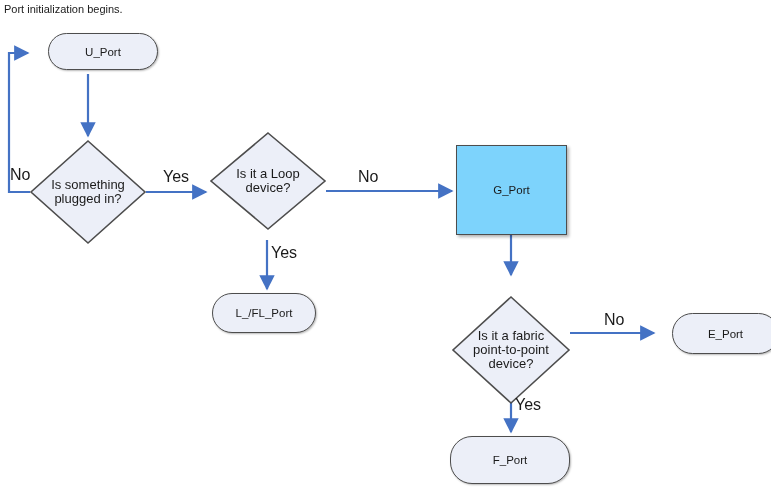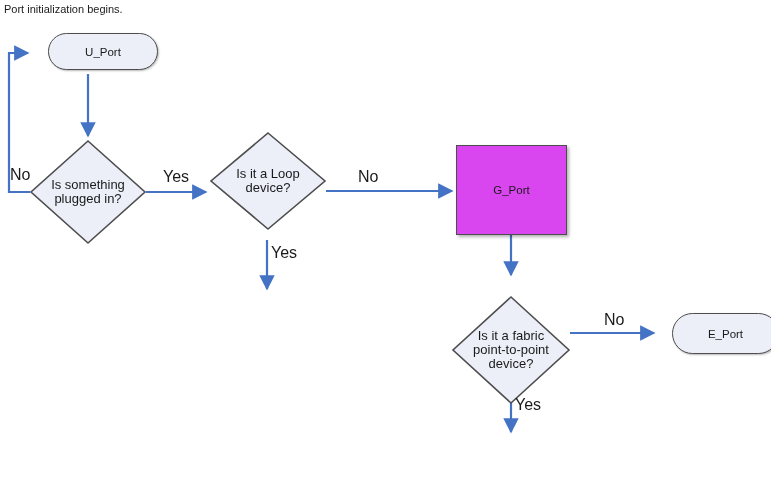--- a/index.html
+++ b/index.html
@@ -47,21 +47,21 @@
     line-height: 14px;
     color: #1a1a1a;
   }
   .node.terminator {
     background: #eceff8;
     border: 1.6px solid #4d4d4d;
     border-radius: 22px;
     box-shadow: 1px 1px 2px rgba(0,0,0,0.28);
   }
   .node.process {
-    background: #d946ef;
+    background: #7dd3fc;
     border: 1.6px solid #4d4d4d;
     box-shadow: 2px 2px 3px rgba(0,0,0,0.30);
   }
   .decision {
     position: absolute;
   }
   .decision svg {
     position: absolute;
     left: 0;
     top: 0;
@@ -137,38 +137,44 @@
   </div>
 
   <div class="decision" style="left:210px; top:132px; width:116px; height:98px;">
     <svg width="116" height="98" viewBox="0 0 116 98" xmlns="http://www.w3.org/2000/svg">
       <polygon points="58,1 115,49 58,97 1,49" fill="#eceff8" stroke="#4d4d4d" stroke-width="1.6"></polygon>
     </svg>
     <div class="dec-label">Is it a Loop
 device?</div>
   </div>
 
+  <div class="node terminator" style="left:212px; top:293px; width:104px; height:40px;">
+    <span>L_/FL_Port</span>
+  </div>
 
   <div class="node process" style="left:456px; top:145px; width:111px; height:90px;">
     <span>G_Port</span>
   </div>
 
   <div class="decision" style="left:452px; top:296px; width:118px; height:108px;">
     <svg width="118" height="108" viewBox="0 0 118 108" xmlns="http://www.w3.org/2000/svg">
       <polygon points="59,1 117,54 59,107 1,54" fill="#eceff8" stroke="#4d4d4d" stroke-width="1.6"></polygon>
     </svg>
     <div class="dec-label">Is it a fabric
 point-to-point
 device?</div>
   </div>
 
   <div class="node terminator" style="left:672px; top:313px; width:107px; height:41px;">
     <span>E_Port</span>
   </div>
 
+  <div class="node terminator" style="left:450px; top:436px; width:120px; height:48px;">
+    <span>F_Port</span>
+  </div>
 
   <div class="edge-label" style="left:10px; top:168px;">No</div>
   <div class="edge-label" style="left:163px; top:170px;">Yes</div>
   <div class="edge-label" style="left:271px; top:246px;">Yes</div>
   <div class="edge-label" style="left:358px; top:170px;">No</div>
   <div class="edge-label" style="left:604px; top:313px;">No</div>
   <div class="edge-label" style="left:515px; top:398px;">Yes</div>
 
 </div>
 

